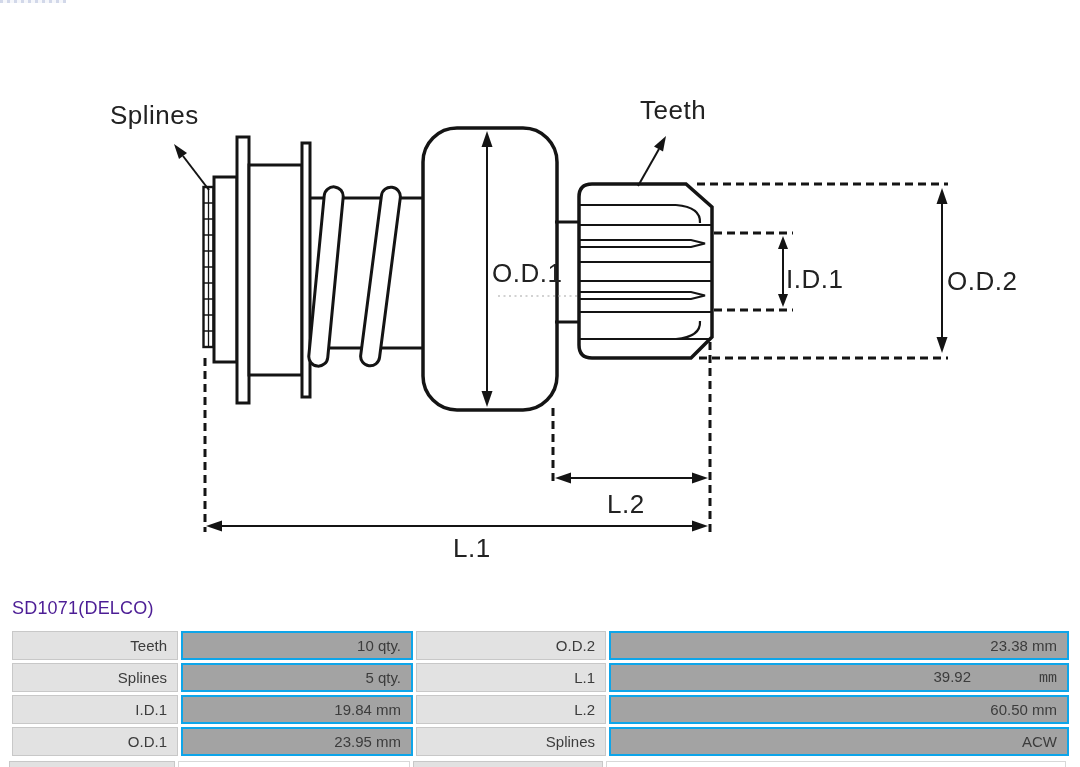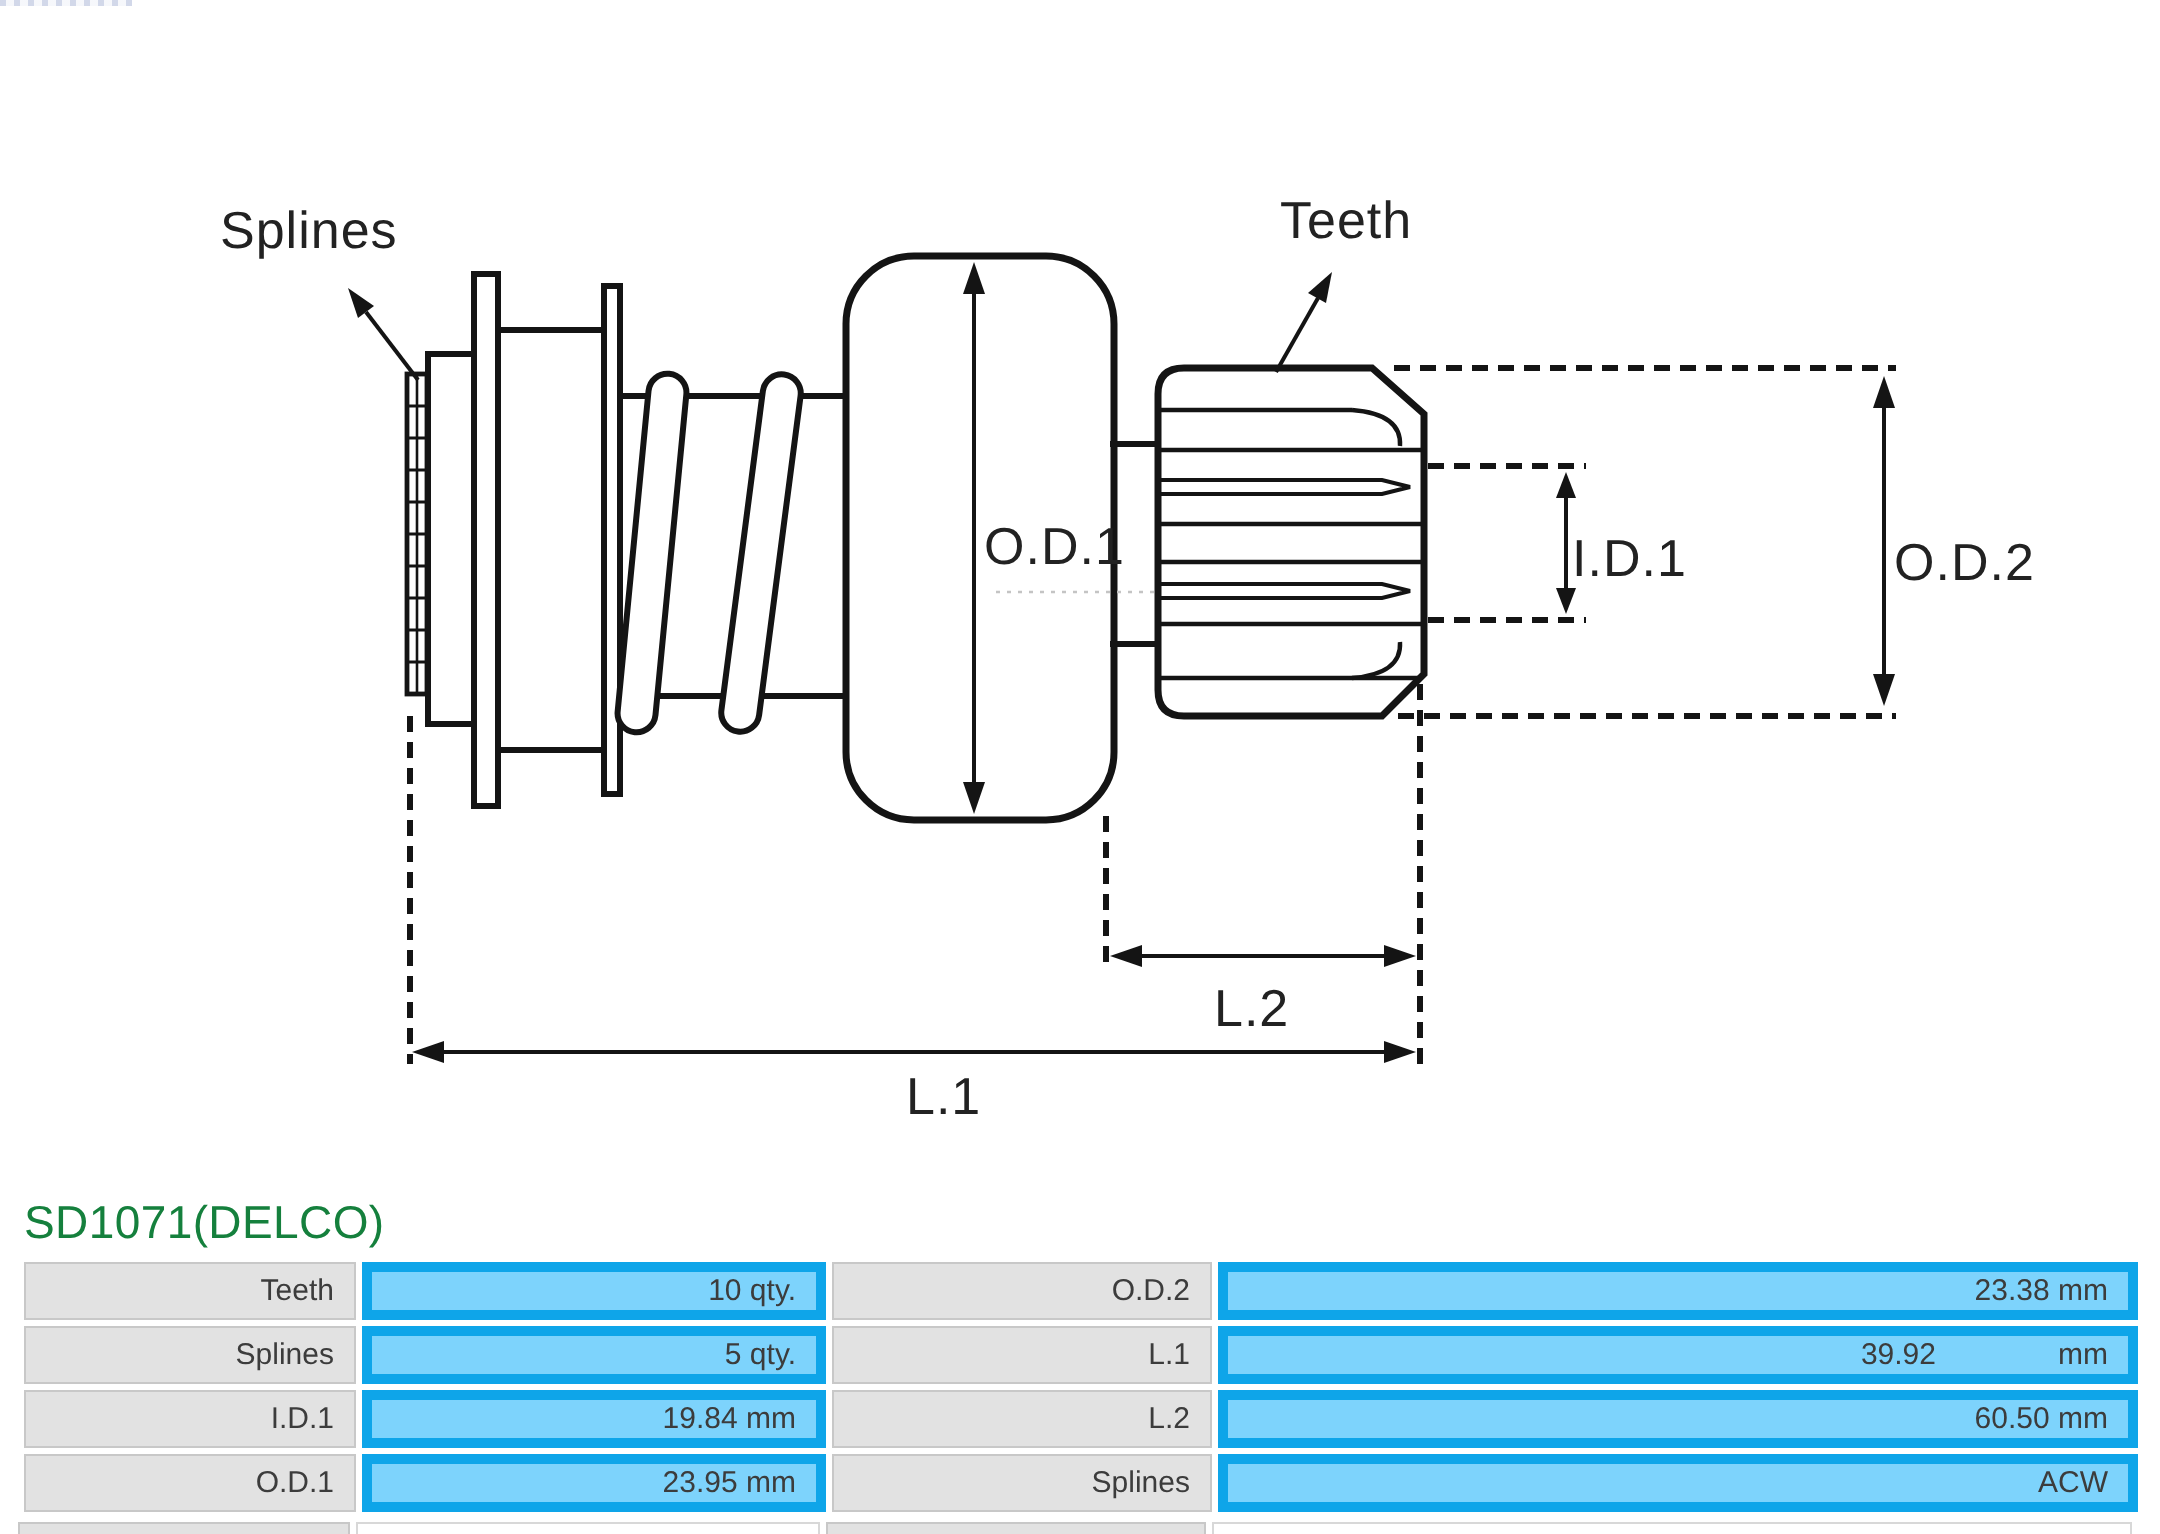--- a/index.html
+++ b/index.html
@@ -14,34 +14,34 @@
     opacity:.75;
   }
   .drawing{position:absolute;left:0;top:0;}
   .dim-label{
     font-family:"Liberation Sans",sans-serif;
     font-size:26px;font-weight:300;letter-spacing:.5px;
     fill:#222222;
   }
   .part-number{
     position:absolute;left:12px;top:598px;
-    font-size:23px;color:#15803d;letter-spacing:.2px;
+    font-size:18px;color:#4c1d95;letter-spacing:.2px;
   }
   table.specs{
     position:absolute;left:9px;top:628px;width:1063px;
     border-collapse:separate;border-spacing:3px;table-layout:fixed;
     font-size:15px;color:#3c3c3c;
   }
   table.specs td{
     height:29px;padding:0 10px;box-sizing:border-box;
     text-align:right;vertical-align:middle;white-space:nowrap;overflow:hidden;
   }
   td.lbl{background:#e2e2e2;border:1px solid #c8c8c8;}
-  td.val{background:#7dd3fc;border:5px solid #0ea5e9;}
-  .unit-gap{display:inline-block;width:86px;text-align:right;}
+  td.val{background:#a3a3a3;border:2px solid #0ea5e9;}
+  .unit-gap{display:inline-block;width:86px;text-align:right;font-family:Liberation Mono, monospace;}
   .cut-row{
     position:absolute;left:9px;top:761px;width:1063px;height:6px;
     overflow:hidden;display:flex;gap:3px;
   }
   .cut-row div{height:29px;box-sizing:border-box;}
   .cut-row .lbl{background:#e2e2e2;border:1px solid #c8c8c8;}
   .cut-row .val{background:#ffffff;border:1px solid #d8d8d8;}
 </style>
 </head>
 <body>

